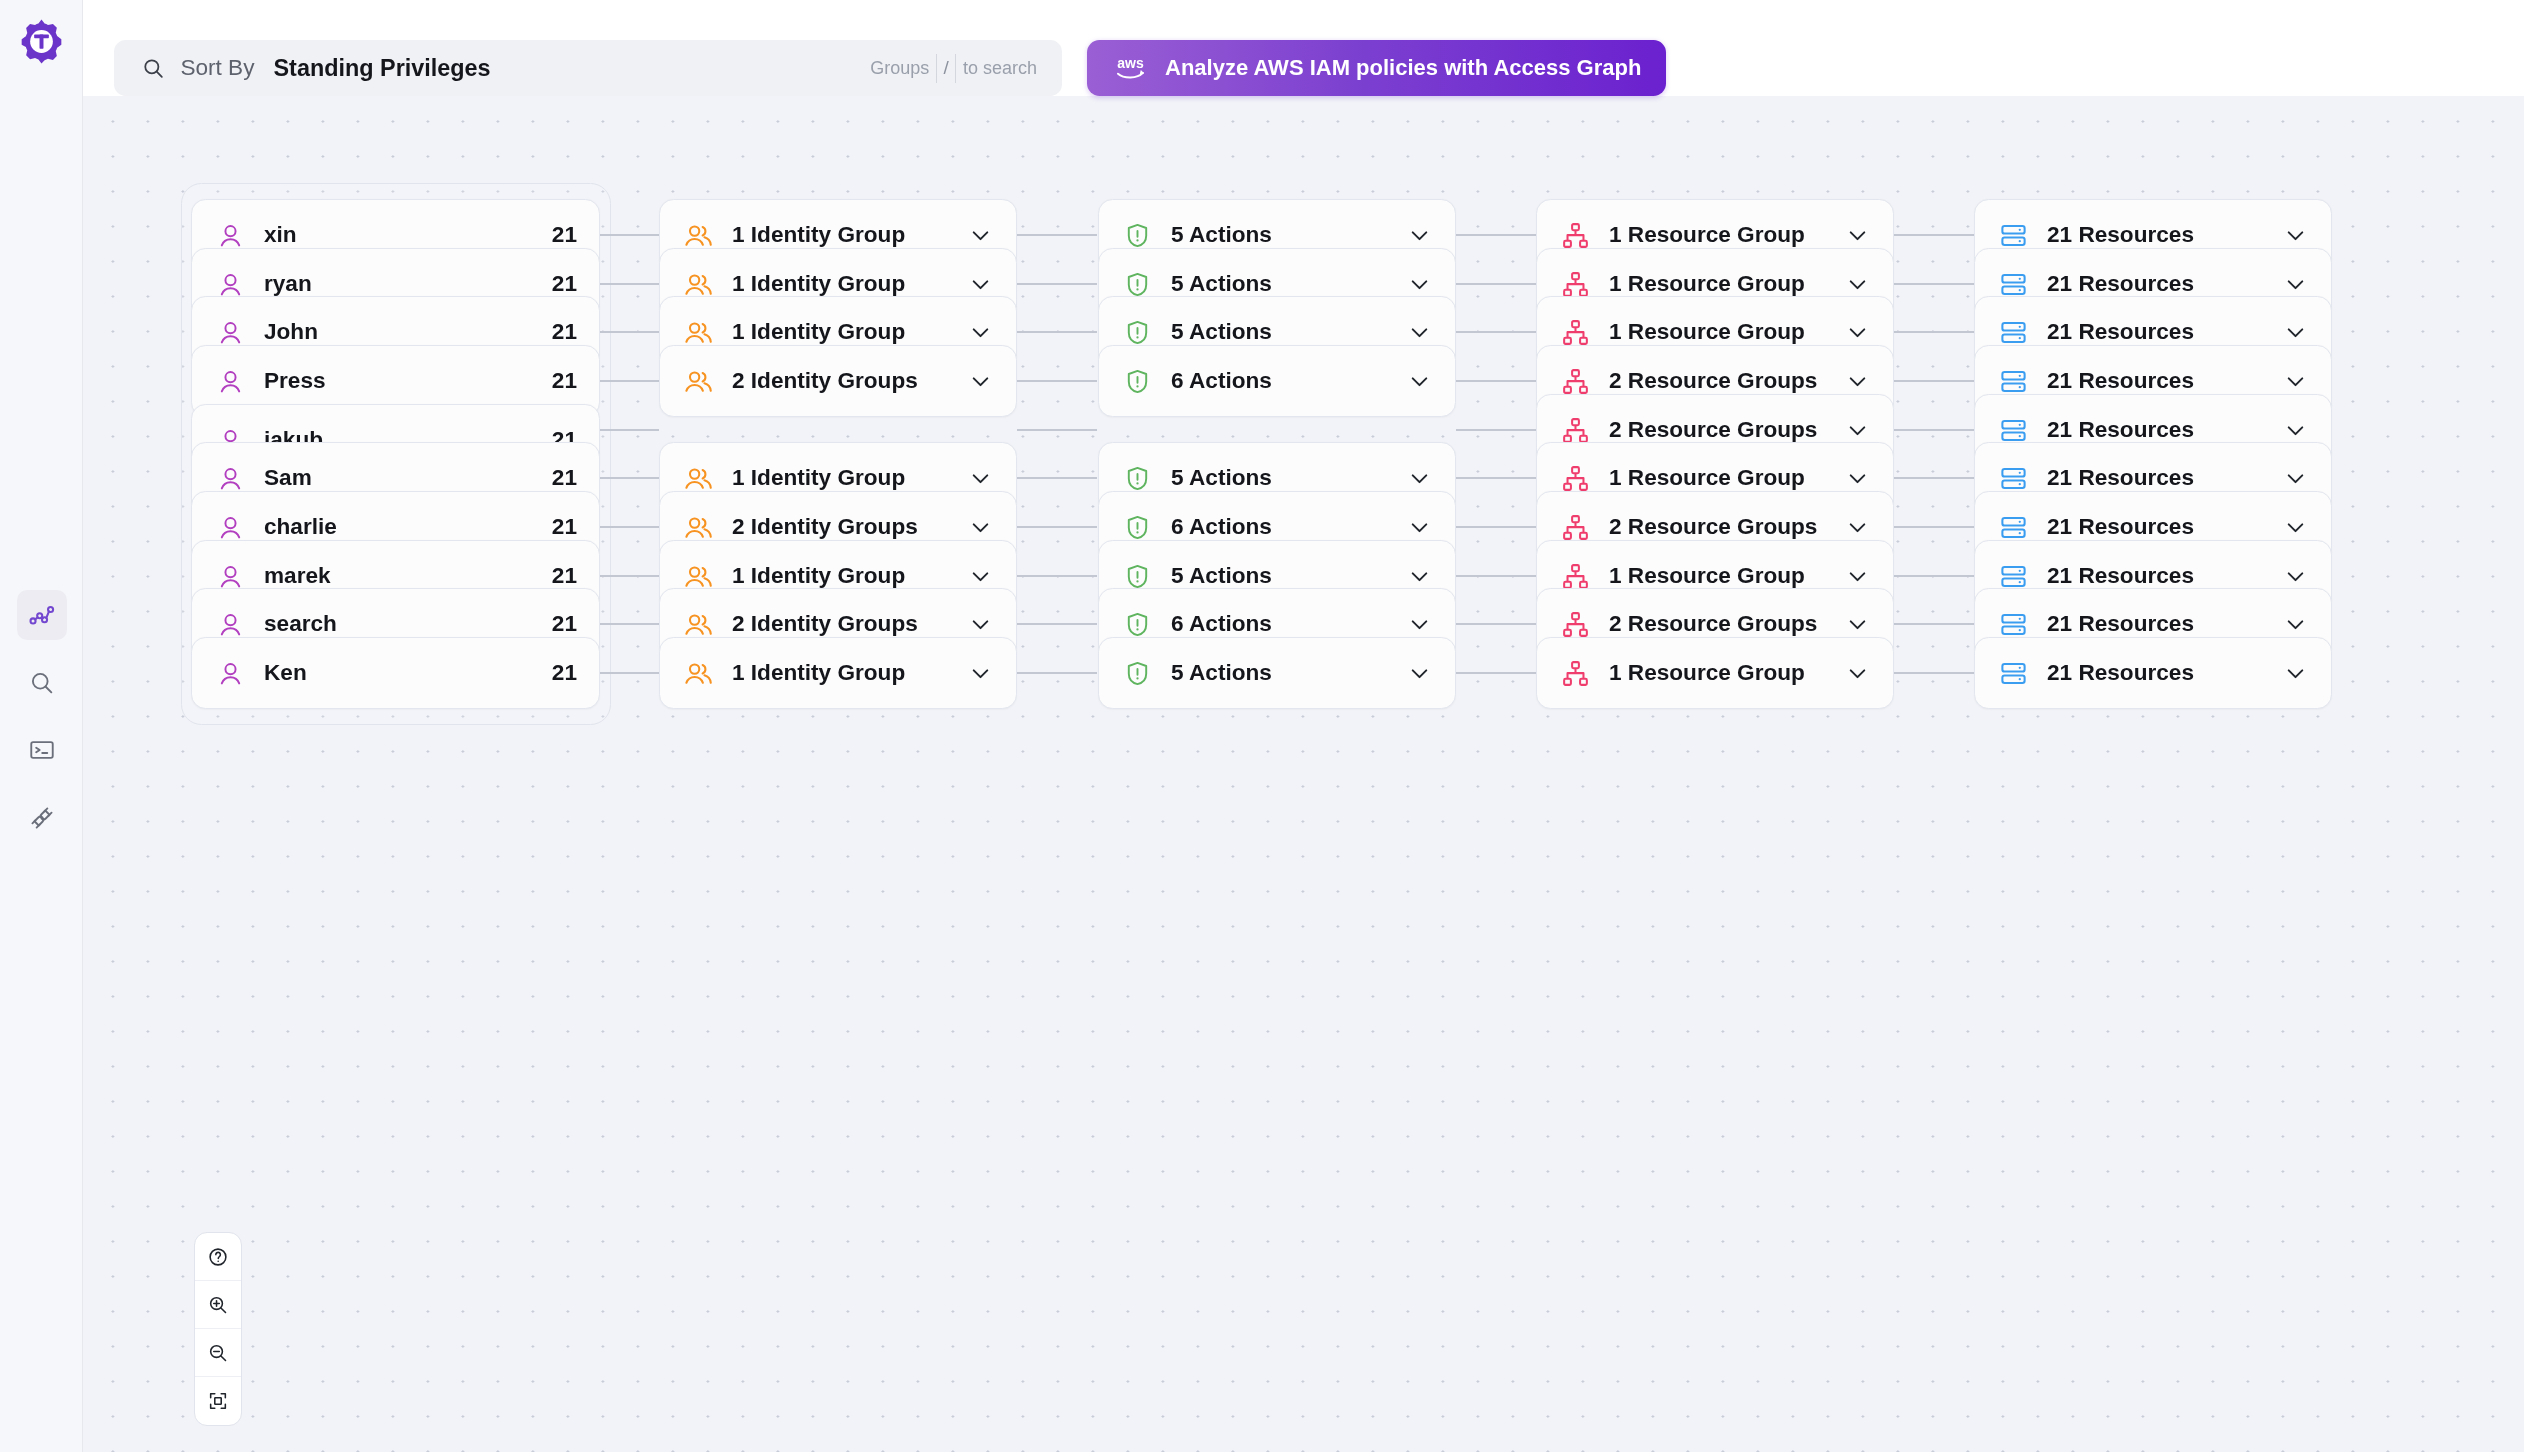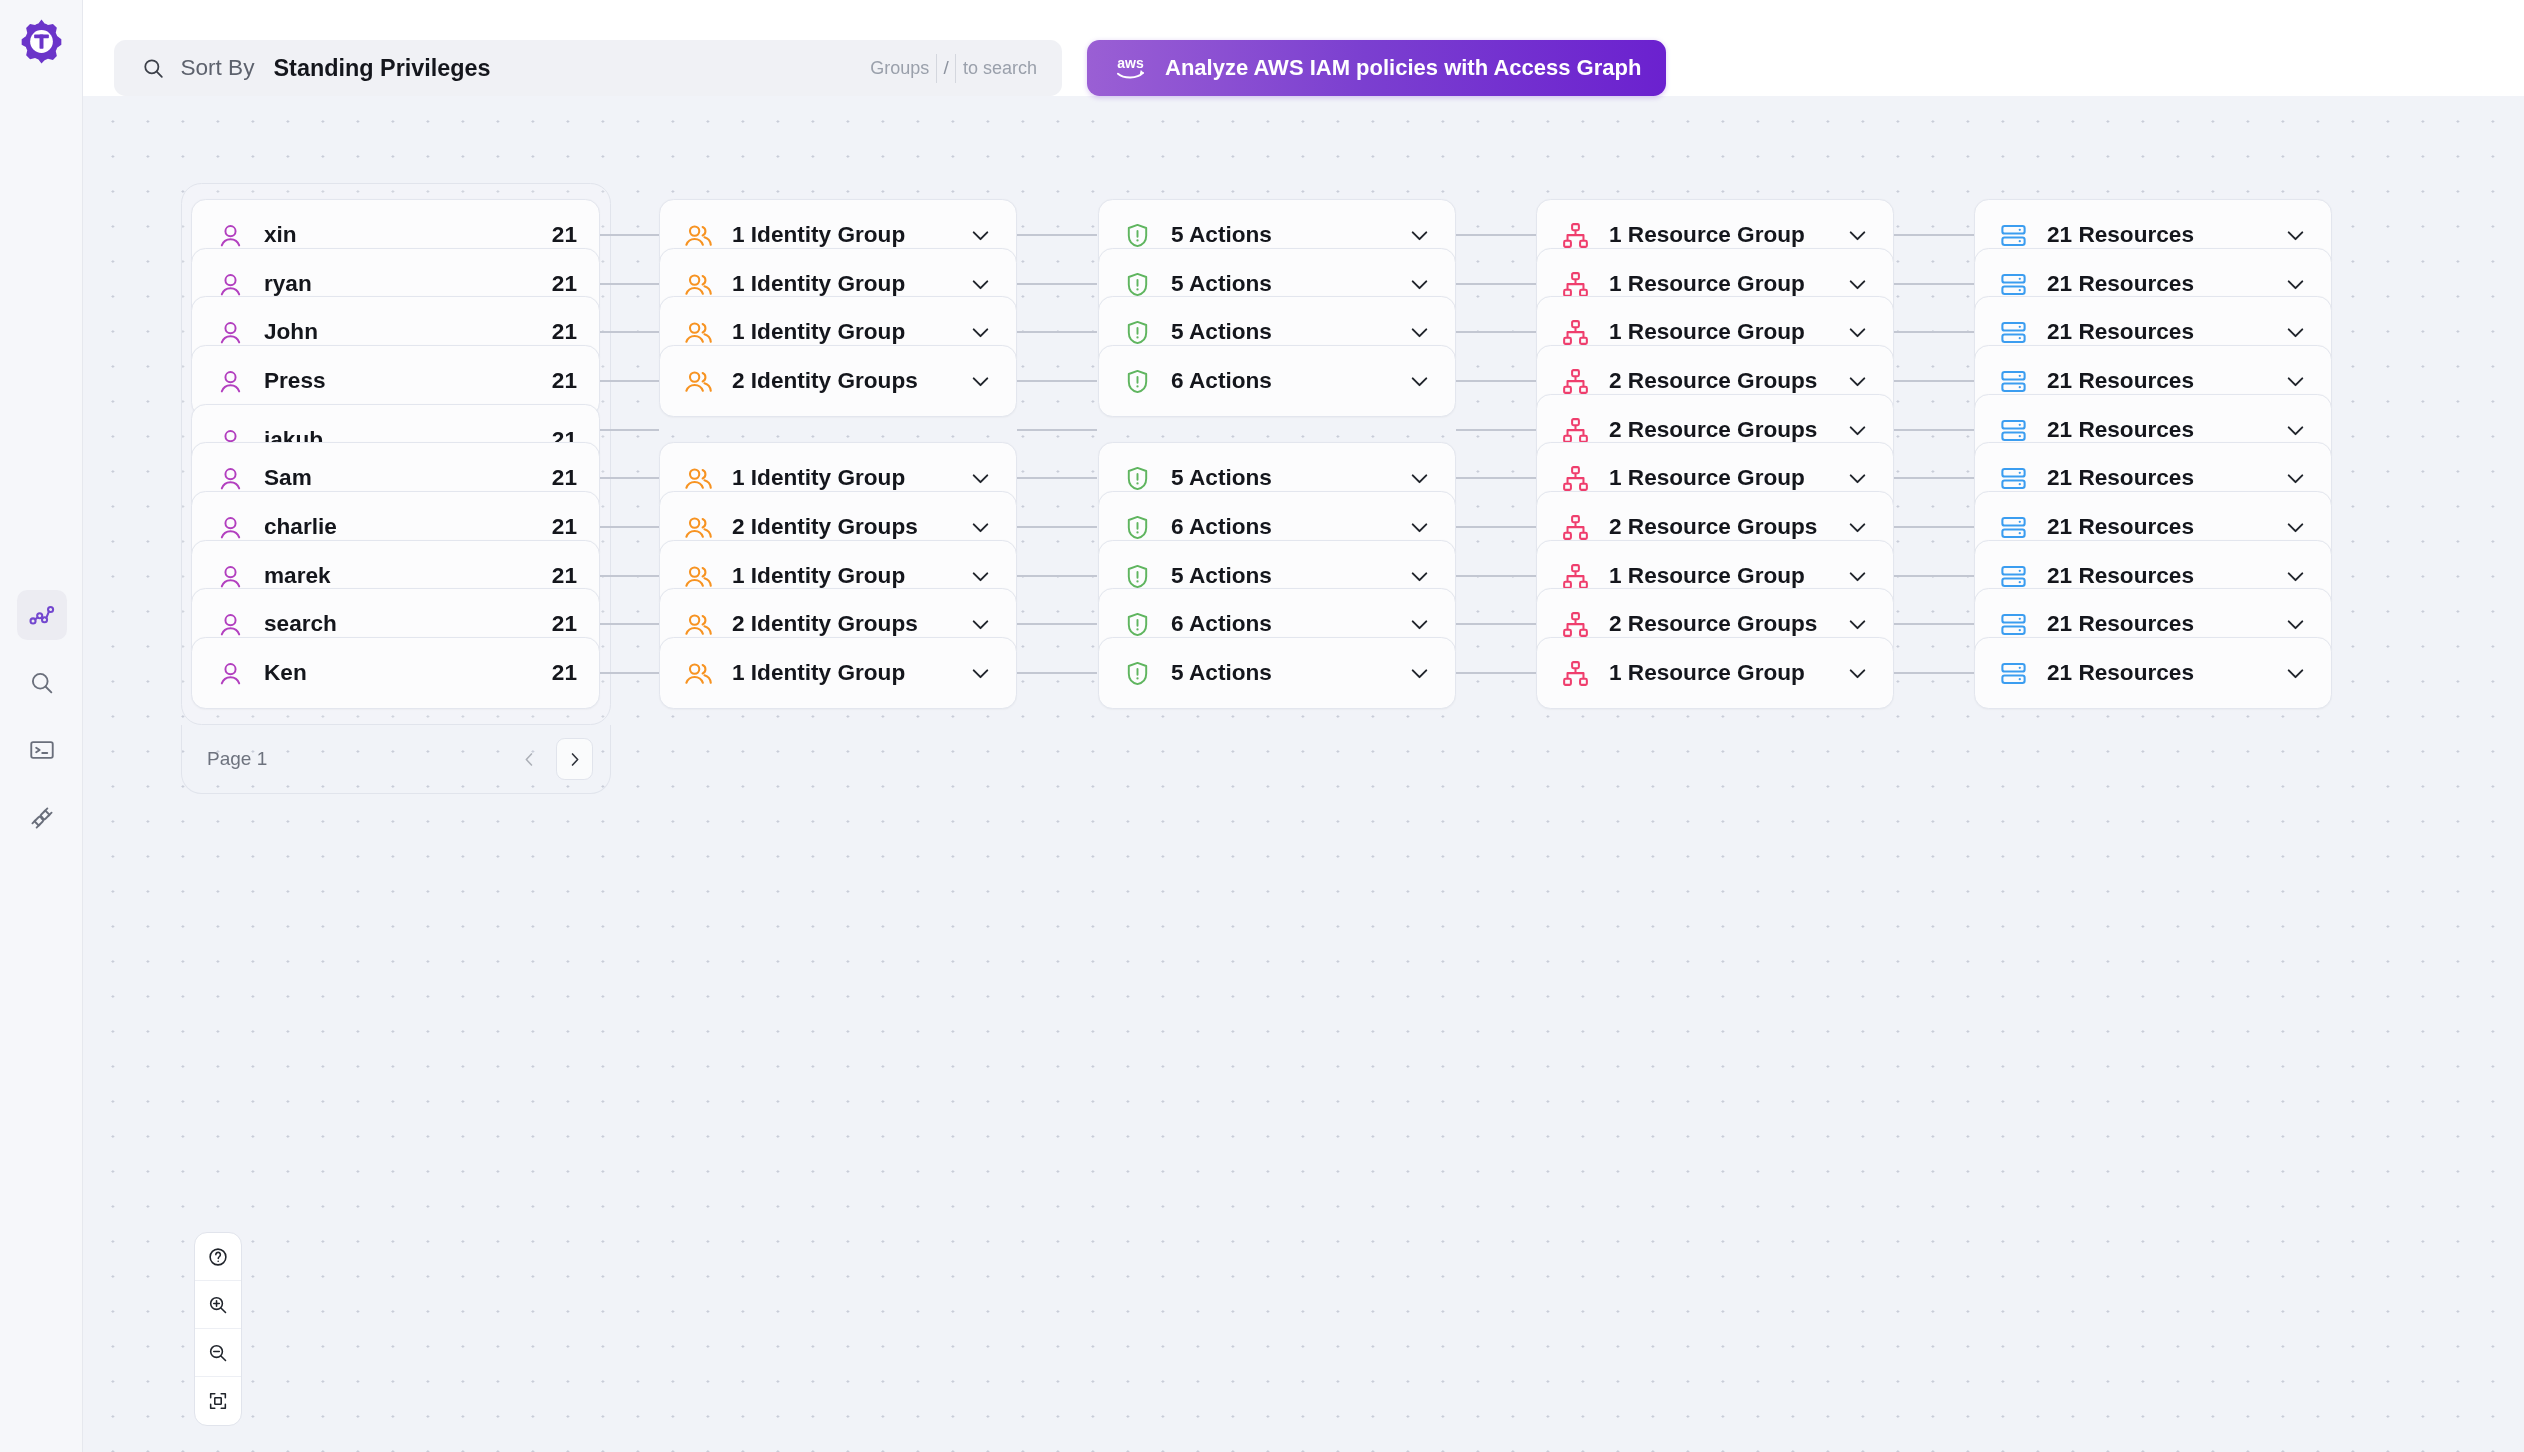--- a/index.html
+++ b/index.html
@@ -1010,35 +1010,20 @@
             </span>
                <span class="node-label">21 Resources</span>
                <span class="chev">
               <svg width="25" height="25" viewBox="0 0 24 24" fill="none" stroke="#20242b" stroke-width="1.9" stroke-linecap="round" stroke-linejoin="round">
                 <polyline points="5.5,9 12,15.5 18.5,9"></polyline>
               </svg>
             </span>
              </div>
         </div>
 
-      <div class="pager" style="top: 629px;">
-        <span class="pager-label">Page 1</span>
-        <span class="pager-btns">
-          <span class="pager-btn disabled">
-            <svg width="19" height="19" viewBox="0 0 24 24" fill="none" stroke="#5c616c" stroke-width="2" stroke-linecap="round" stroke-linejoin="round">
-              <polyline points="14.5,5 8,12 14.5,19"></polyline>
-            </svg>
-          </span>
-          <span class="pager-btn enabled">
-            <svg width="19" height="19" viewBox="0 0 24 24" fill="none" stroke="#2f333b" stroke-width="2" stroke-linecap="round" stroke-linejoin="round">
-              <polyline points="9.5,5 16,12 9.5,19"></polyline>
-            </svg>
-          </span>
-        </span>
-      </div>
 
       <div class="zoomctl">
         <div class="zoomctl-btn">
           <span>
             <svg width="22" height="22" viewBox="0 0 24 24" fill="none" stroke="#20242b" stroke-width="1.7" stroke-linecap="round">
               <circle cx="12" cy="12" r="8.6"></circle>
               <path d="M9.6 9.4a2.5 2.5 0 114.3 1.8c-.8.8-1.6 1.2-1.6 2.3"></path>
               <circle cx="12.2" cy="16.6" r="0.9" fill="#20242b" stroke="none"></circle>
             </svg>
           </span>

